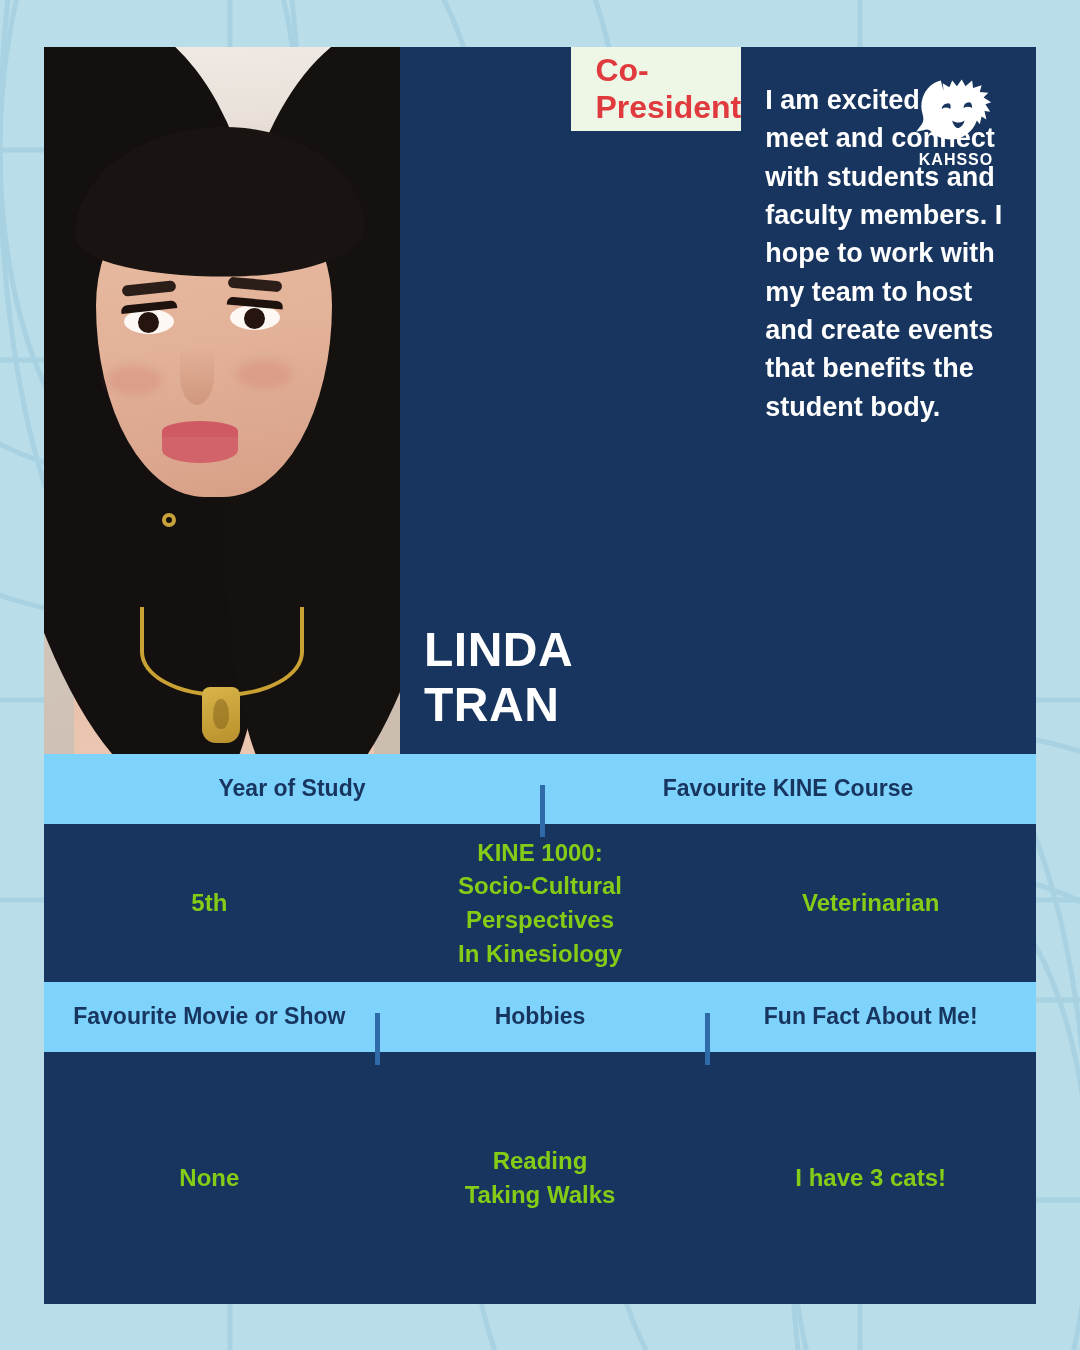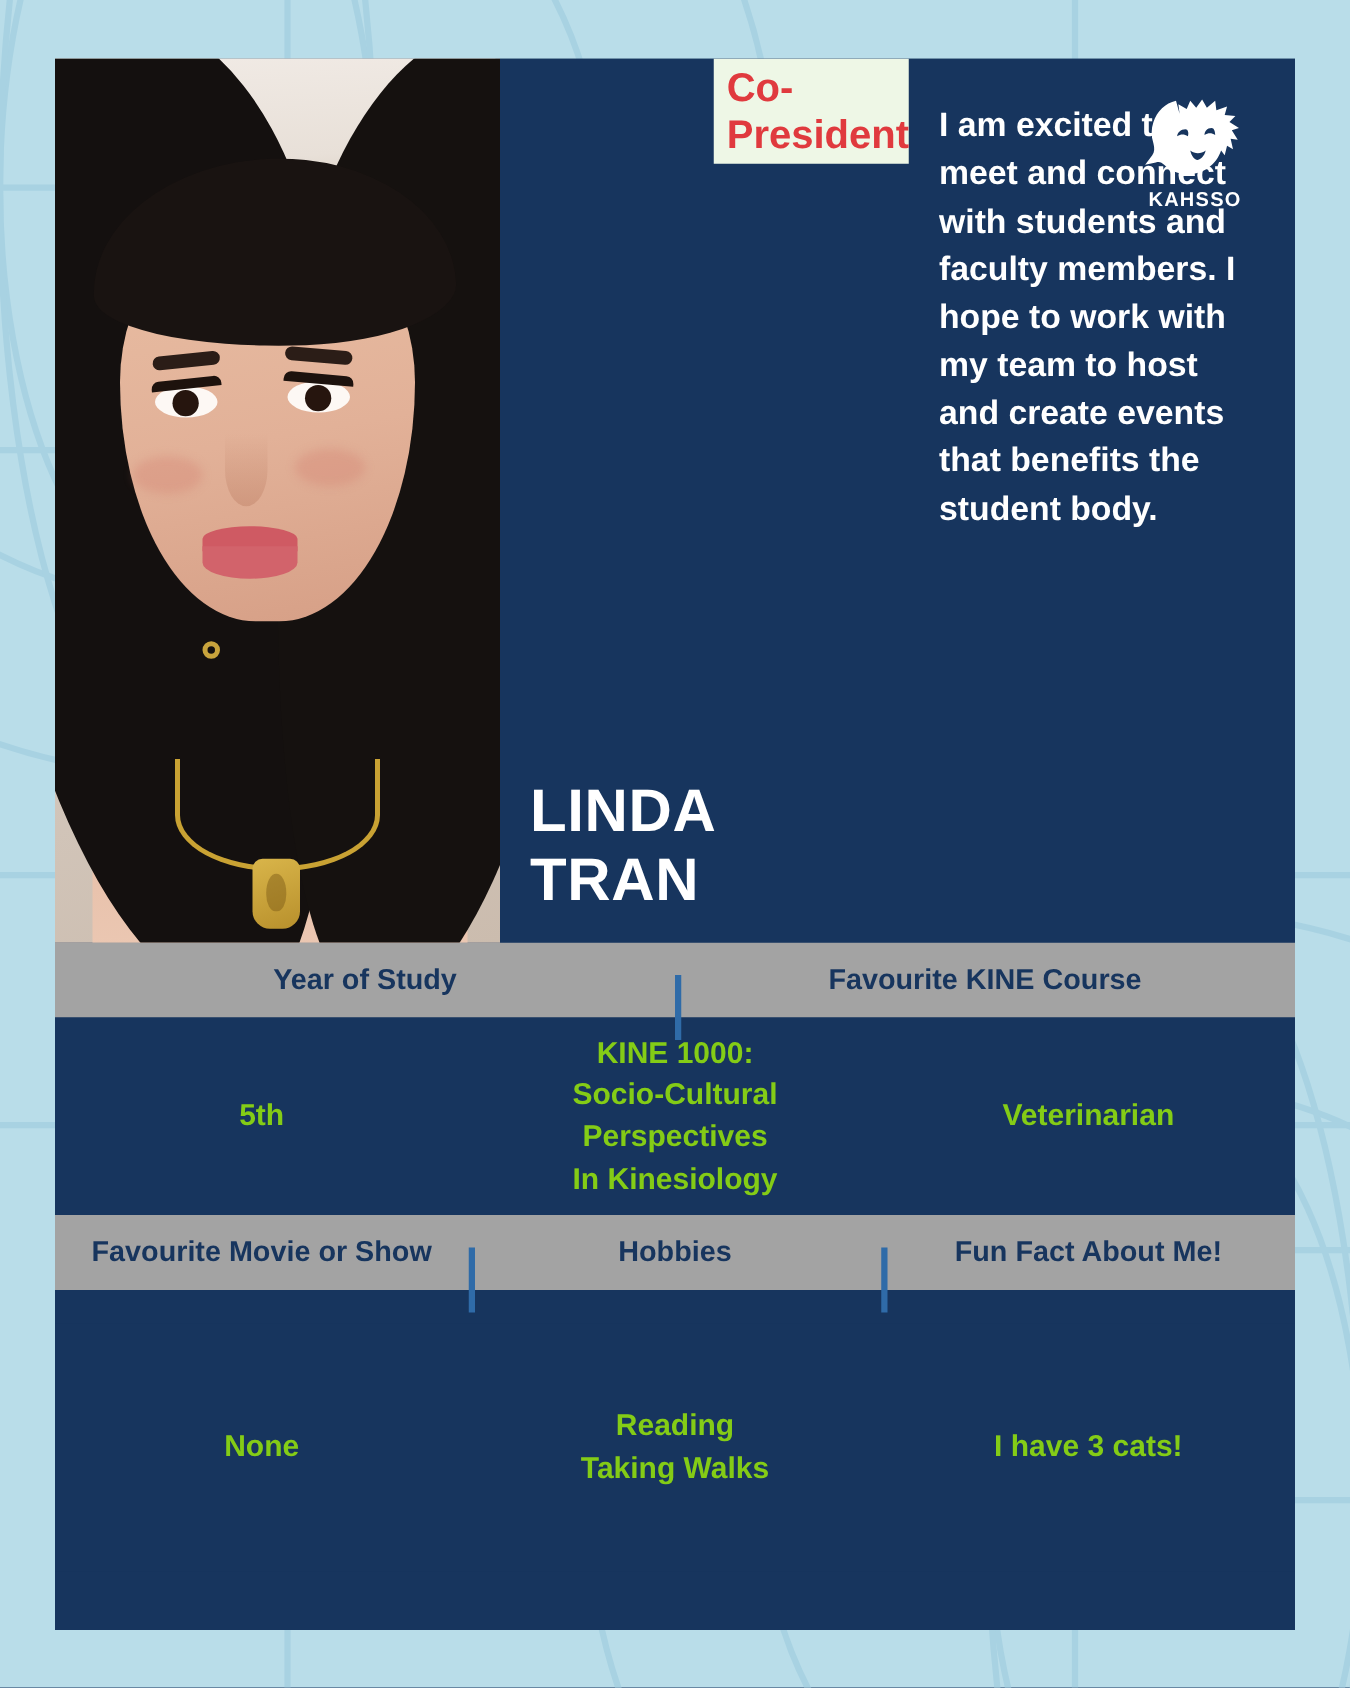--- a/index.html
+++ b/index.html
@@ -155,42 +155,42 @@
     color:#ffffff;
     font-size:48px;
     font-weight:700;
     letter-spacing:.5px;
   }
 
   .role-band {
     background:#eef7e6;
     height:84px;
     display:flex; align-items:center;
-    padding-left:10px;
+    padding-left:24px;
   }
   .role {
     color:#e03a3e;
     font-size:32px;
     font-weight:700;
   }
 
   .bio-wrap { height:310px; padding:34px 30px 16px 24px; }
   .bio {
     color:#ffffff;
     font-size:27px;
     font-weight:700;
     line-height:1.42;
   }
 
   
   .hdr-row {
-    background:#a3a3a3;
+    background:#7dd3fc;
     display:flex;
     align-items:center;
-    height:60px;
+    height:70px;
   }
   .hdr-cell {
     flex:1;
     text-align:center;
     color:#17355e;
     font-size:23px;
     font-weight:700;
     line-height:1.12;
     padding:0 10px;
     position:relative;

